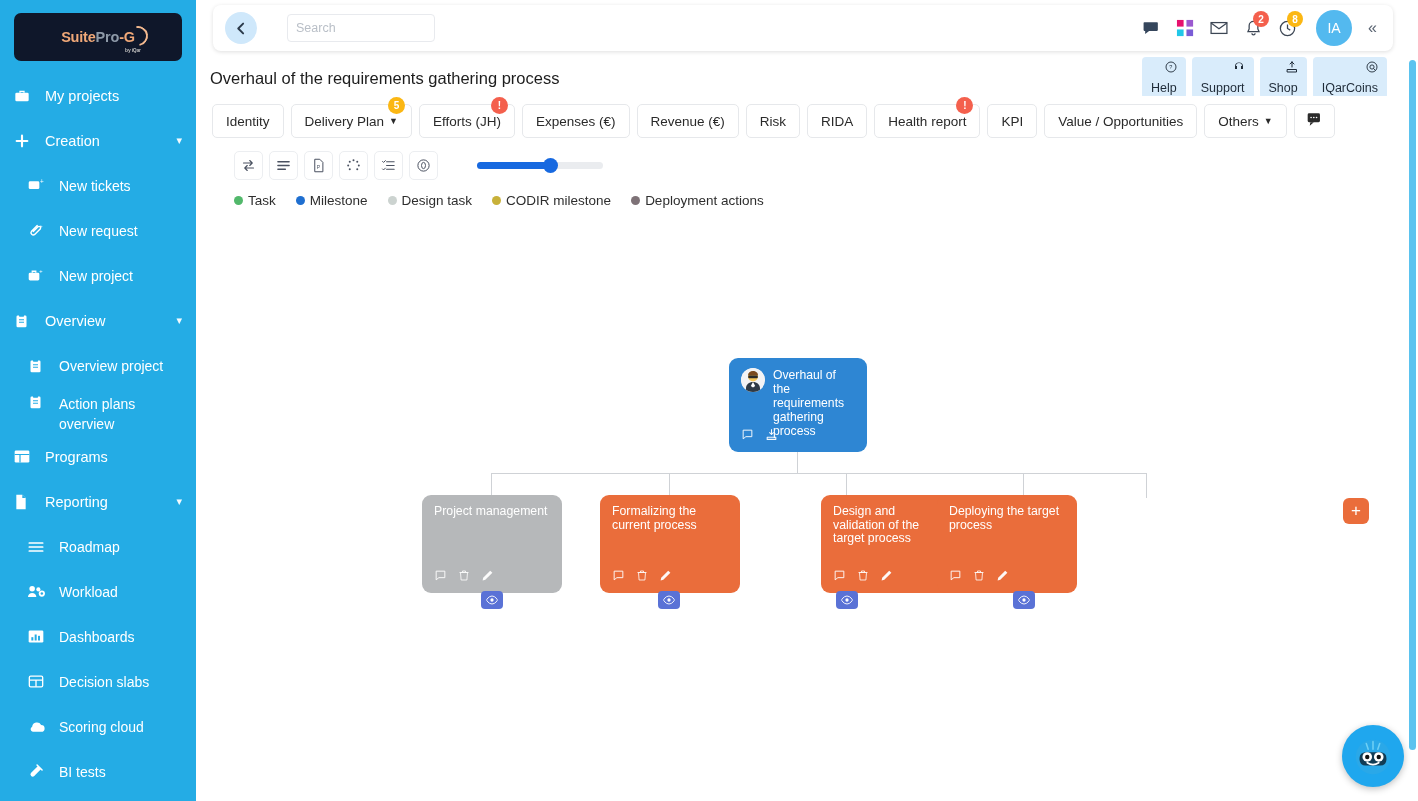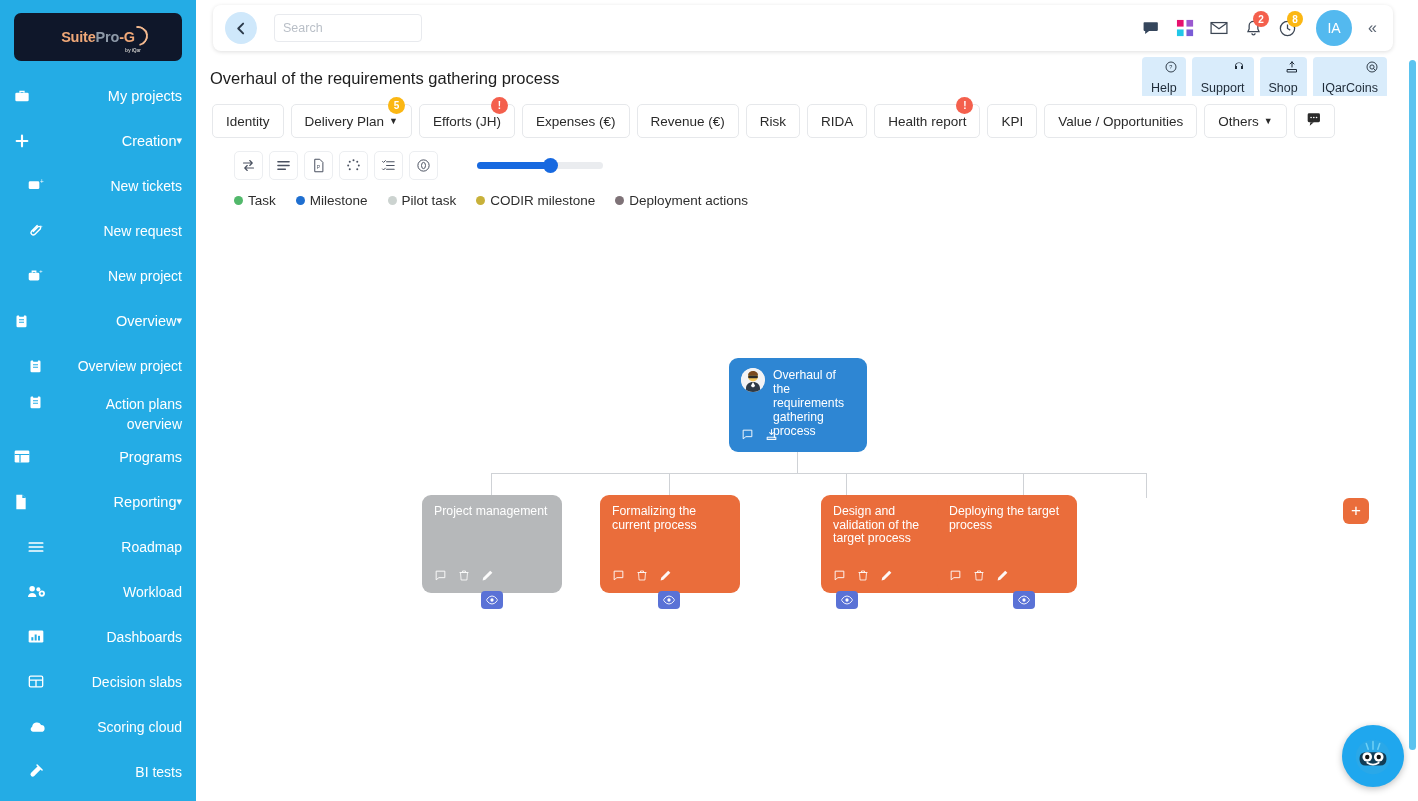--- a/index.html
+++ b/index.html
@@ -35,21 +35,20 @@
     transform: rotate(35deg);
   }
   .logo-by { position: absolute; right: -6px; bottom: -8px; font-size: 5px; color: #bbb; }
 
   .nav-item {
     display: flex; align-items: center;
     color: #ffffff; font-size: 14.5px;
     padding: 0 14px; height: 45px;
     cursor: pointer; position: relative;
     white-space: nowrap;
-    text-align: right;
   }
   .nav-item.sub { padding-left: 28px; font-size: 14px; }
   .nav-item .ico {
     width: 22px; display: inline-flex;
     align-items: center; justify-content: flex-start;
     flex: 0 0 22px; margin-right: 9px;
     color: #fff;
   }
   .nav-item .lbl { flex: 1 1 auto; }
   .nav-item .chev { font-size: 11px; opacity: .95; }
@@ -64,21 +63,21 @@
     box-shadow: 0 1px 4px rgba(0,0,0,.13);
     display: flex; align-items: center;
   }
   #back-btn {
     width: 32px; height: 32px; margin-left: 12px;
     border-radius: 50%; background: #cfe8fb;
     display: flex; align-items: center; justify-content: center;
     color: #2b3a4a; font-size: 15px; cursor: pointer;
   }
   #search-input {
-    margin-left: 17px; width: 148px; height: 28px;
+    margin-left: 30px; width: 148px; height: 28px;
     border: 1px solid #e8eaee; border-radius: 4px;
     font-size: 12.5px; color: #a16207; padding: 0 8px;
     font-family: "Liberation Sans", sans-serif;
     outline: none;
   }
   #search-input::placeholder { color: #b9bfc7; }
   #topbar-right {
     margin-left: auto; display: flex; align-items: center;
     gap: 0; padding-right: 10px;
   }
@@ -585,21 +584,21 @@
       <div class="leg">
         <span class="dot" style="background:#52b86b"></span>
         <span>Task</span>
       </div>
       <div class="leg">
         <span class="dot" style="background:#1f6fd0"></span>
         <span>Milestone</span>
       </div>
       <div class="leg">
         <span class="dot" style="background:#ccd3d0"></span>
-        <span>Pilot task</span>
+        <span>Design task</span>
       </div>
       <div class="leg">
         <span class="dot" style="background:#c8b13a"></span>
         <span>CODIR milestone</span>
       </div>
       <div class="leg">
         <span class="dot" style="background:#7e7277"></span>
         <span>Deployment actions</span>
       </div>
     </div>

